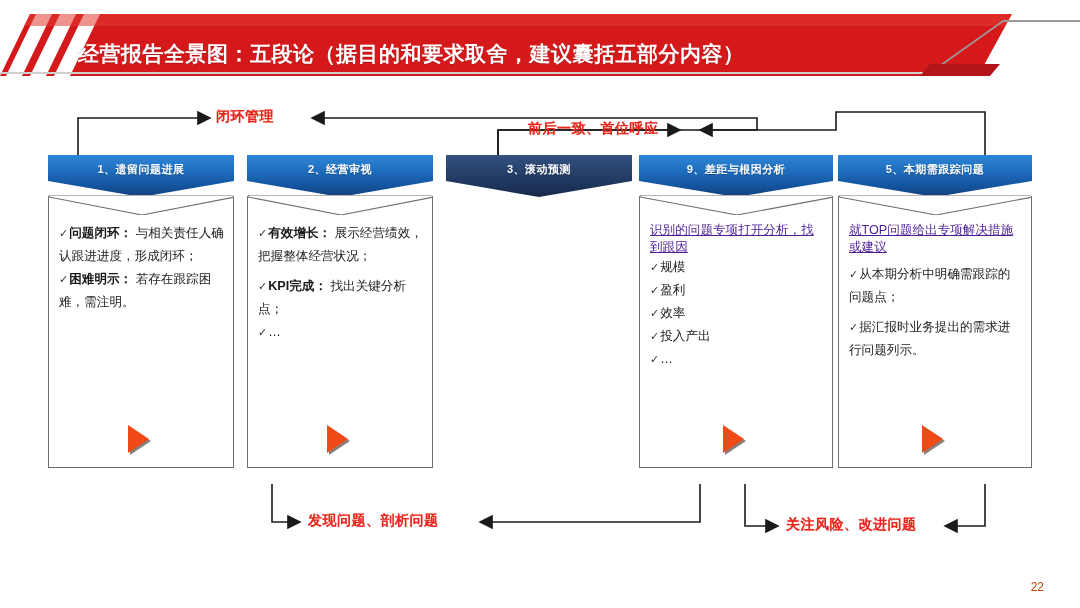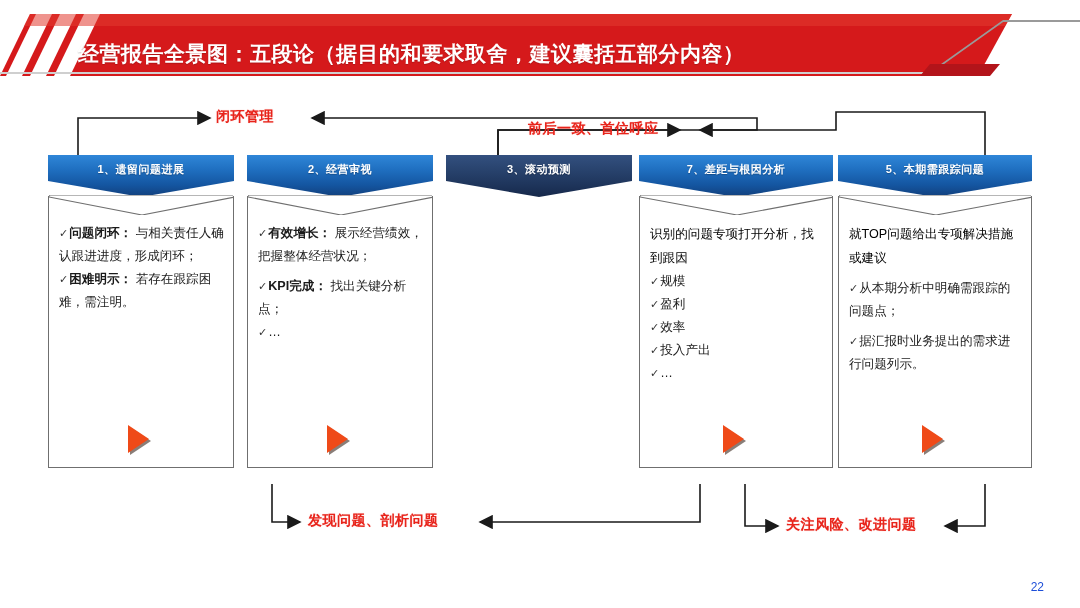--- a/index.html
+++ b/index.html
@@ -46,41 +46,41 @@
 
   .body-inner{ position:absolute; left:10px; right:9px; top:26px; }
 
   .ln{
     font-size:12.6px; line-height:23px; color:#1a1a1a;
     text-indent:0;
   }
   .ln .ck{ color:#333; font-size:11px; margin-right:1px; }
   .ln b{ font-weight:bold; }
   .gap{ height:7px; }
-  .plainp{ font-size:12.6px; line-height:24px; color:#000000; }
+  .plainp{ font-size:12.6px; line-height:17px; color:#4c1d95;text-decoration:underline; }
 
   .tri{
     position:absolute; left:50%; margin-left:-13px; bottom:14px;
     width:0;height:0;
     border-left:21px solid #ef4a18;
     border-top:14px solid transparent;
     border-bottom:14px solid transparent;
     filter:drop-shadow(2px 2px 0 rgba(40,20,10,.55));
   }
 
   
   .rlabel{
     position:absolute; color:#e8241b; font-weight:bold; font-size:14px;
     white-space:nowrap; letter-spacing:.5px;
     text-shadow:0 0 1px rgba(232,36,27,.35);
   }
 
   #page-number{
     position:absolute; right:36px; bottom:14px;
-    font-size:12px; color:#1d4ed8;
+    font-size:12px; color:#c2410c;
   }
 </style>
 </head>
 <body>
 
 <div id="title-banner">
   <svg class="banner-svg" width="1080" height="62" viewBox="0 0 1080 62">
 
     <polygon points="30,0 1012,0 978,62 0,62" fill="#d5191b"></polygon>
 
@@ -164,21 +164,21 @@
       </div>
       <div class="tri"></div>
     </div>
   </div>
 
   <div class="col" style="left:446px;">
     <div class="col-head head-navy">3、滚动预测</div>
   </div>
 
   <div class="col" style="left:639px; width:194px;">
-    <div class="col-head head-blue">7、差距与根因分析</div>
+    <div class="col-head head-blue">9、差距与根因分析</div>
     <div class="col-body">
       <div class="notch">
         <svg width="194" height="20" viewBox="0 0 194 20">
             <polygon points="0,0 194,0 194,2 97,20 0,2" fill="#ffffff" stroke="#6f6f6f" stroke-width="1.1"></polygon>
           </svg>
       </div>
       <div class="body-inner">
         <div class="plainp">识别的问题专项打开分析，找到跟因</div>
         <div class="ln"><span class="ck">✓</span><span>规模</span></div>
         <div class="ln"><span class="ck">✓</span><span>盈利</span></div>

